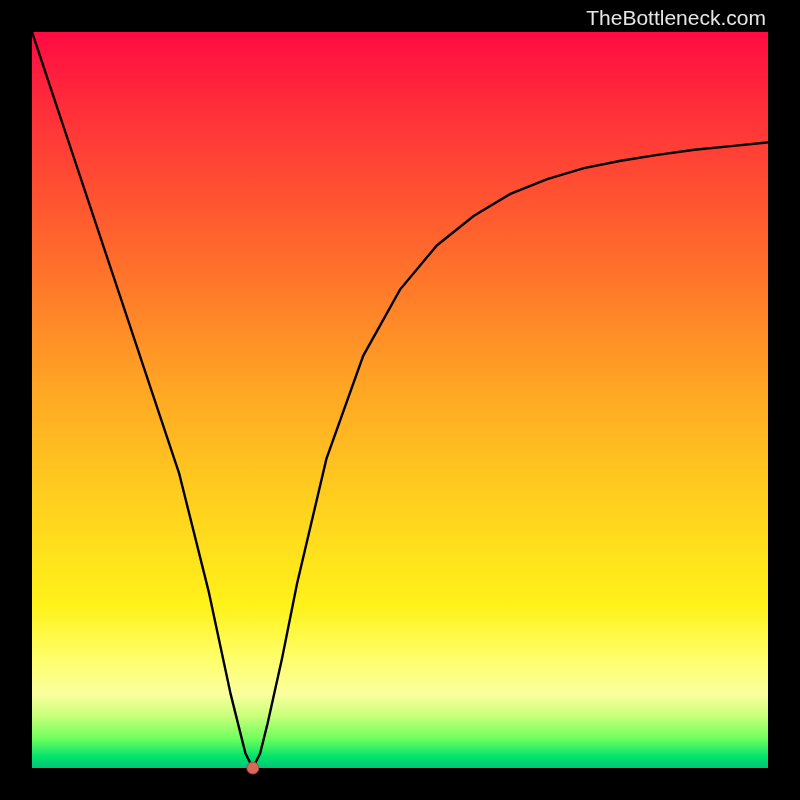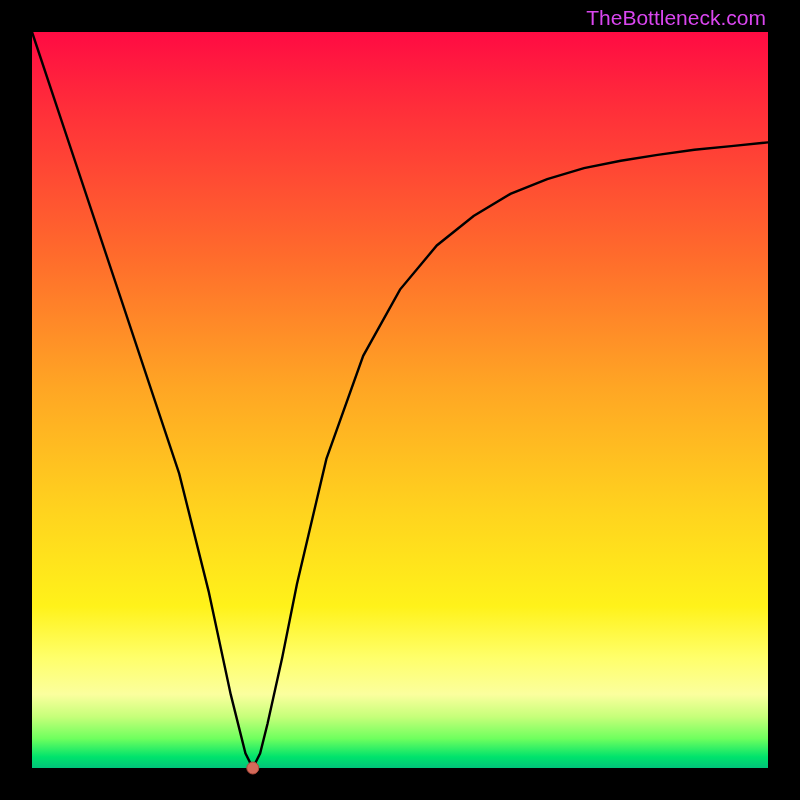--- a/index.html
+++ b/index.html
@@ -40,21 +40,21 @@
       #00e36c 98.5%,
       #00c47a 100%
     );
   }
   .watermark {
     position: absolute;
     top: 6px;
     right: 34px;
     font-family: Arial, Helvetica, sans-serif;
     font-size: 21px;
-    color: #d946ef;
+    color: #e5e5e5;
     letter-spacing: 0px;
     font-weight: 500;
     margin-left: 20px;
   }
   svg.curve {
     position: absolute;
     top: 32px;
     left: 32px;
     width: 736px;
     height: 736px;

